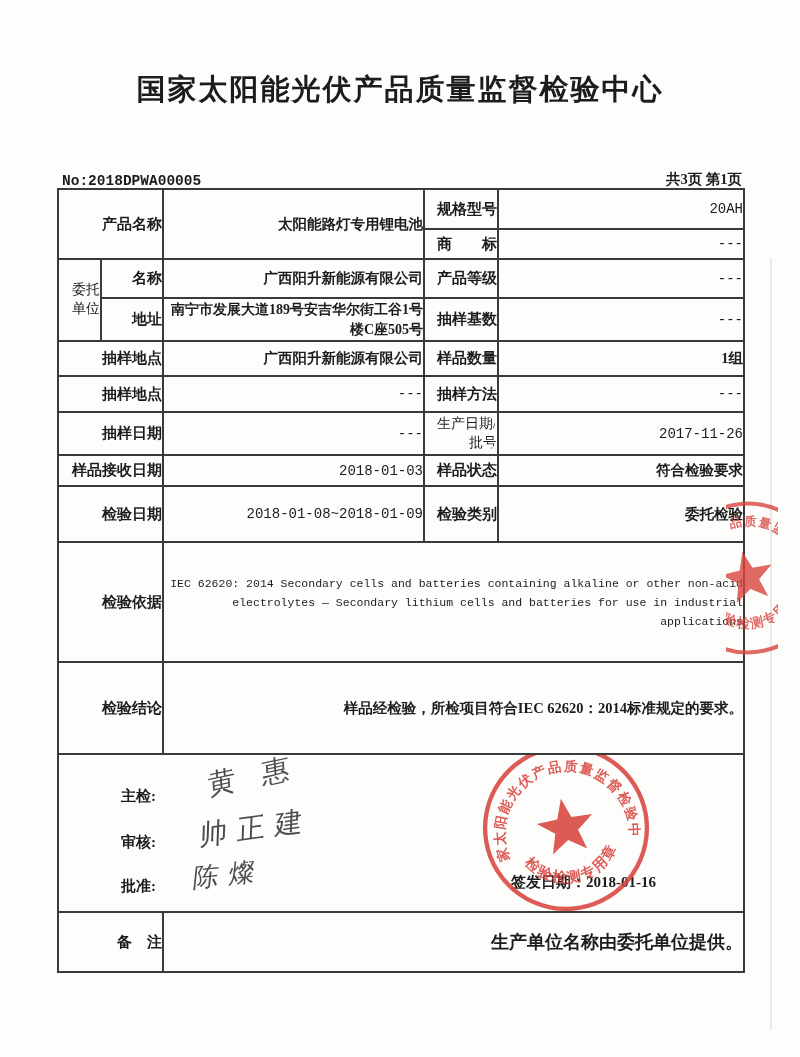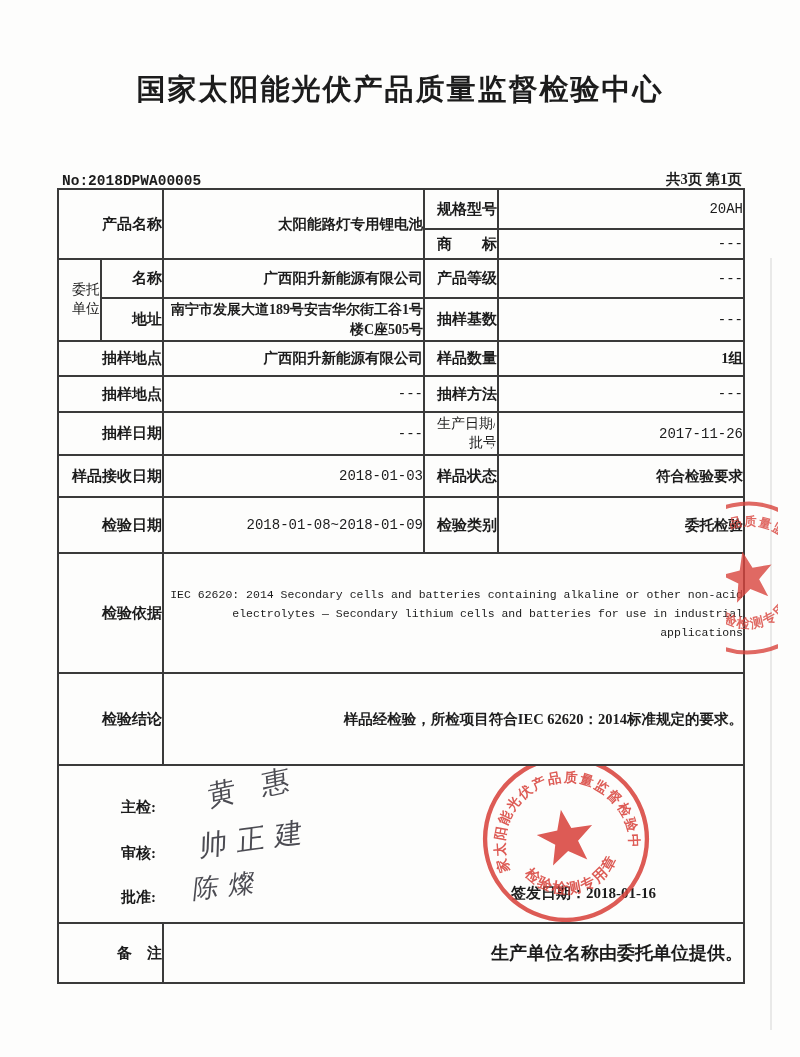--- a/index.html
+++ b/index.html
@@ -38,21 +38,21 @@
   .cn{font-family:"Liberation Serif","DejaVu Serif",serif;
     font-size:14.5px;font-weight:bold;}
   .addr{font-size:14px;line-height:1.4;padding:0 5px;}
   .basis{font-family:"Liberation Mono","DejaVu Sans Mono",monospace;
     font-size:11.5px;line-height:19px;font-weight:normal;
     padding:0 17px;text-align:center;}
   .conclusion{text-align:left;padding-left:24px;font-size:14.5px;}
   .remark{text-align:left;padding-left:6px;font-size:18px;vertical-align:middle;margin-left:23px;}
   tr.r1{height:40px;} tr.r2{height:30px;} tr.r3{height:39px;}
   tr.r4{height:37px;} tr.r5{height:35px;} tr.r6{height:36px;margin-left:16px;}
-  tr.r7{height:43px;} tr.r8{height:42px;} tr.r9{height:56px;}
+  tr.r7{height:43px;} tr.r8{height:31px;} tr.r9{height:56px;}
   tr.r10{height:120px;} tr.r11{height:92px;} tr.r12{height:158px;}
   tr.r13{height:60px;}
   
   .sig-cell{position:relative;}
   .sig-label{position:absolute;font-size:15px;font-weight:bold;}
   .sig-name{position:absolute;font-size:28px;font-weight:normal;
     color:#33333b;opacity:0.88;letter-spacing:10px;white-space:nowrap;}
   .issue-date{position:absolute;font-size:15px;font-weight:bold;white-space:nowrap;}
   
   .big-stamp{position:absolute;left:420px;top:-14px;width:174px;height:174px;

